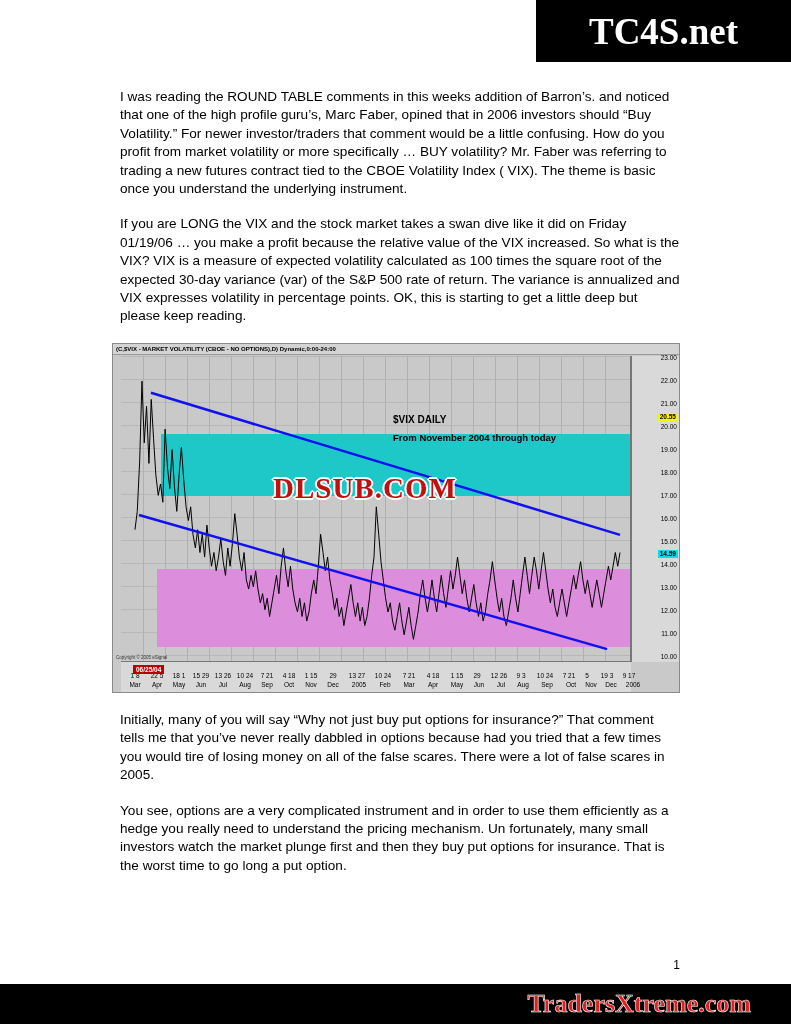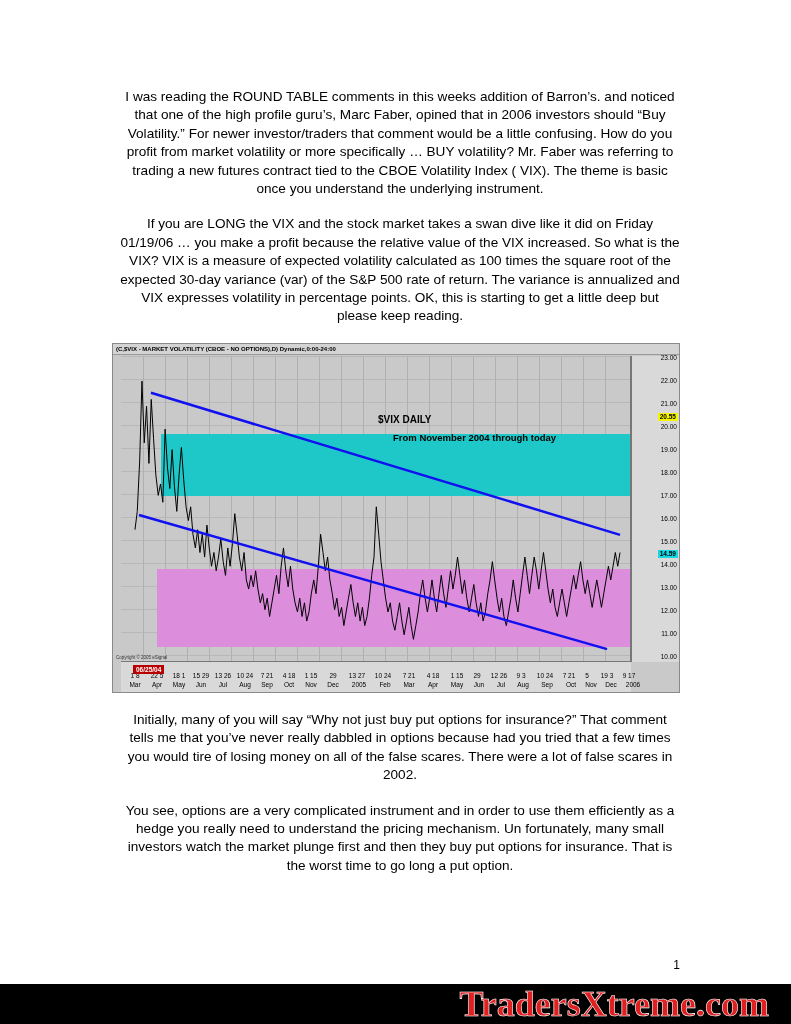--- a/index.html
+++ b/index.html
@@ -45,21 +45,21 @@
   
   .content {
     position: absolute;
     left: 112px;
     top: 88px;
     width: 568px;
   }
   .para {
     font-size: 13.6px;
     line-height: 18.4px;
-    text-align: center;
+    text-align: left;
     margin: 0 0 17px 8px;
     color: #000;
     font-family: "Liberation Sans", sans-serif;
   }
 
   
   .chart-wrap {
     position: relative;
     width: 568px;
     margin: 6px 0 6px 0;
@@ -261,32 +261,35 @@
     width: 791px;
     height: 40px;
     background: #000;
     display: flex;
     align-items: center;
     justify-content: flex-end;
   }
   .footer-logo .logo-text {
     font-family: "Liberation Serif", serif;
     font-weight: bold;
-    font-size: 36px;
+    font-size: 26px;
     color: #e02020;
     -webkit-text-stroke: 0.6px #ffffff;
-    padding-right: 22px;
+    padding-right: 40px;
     letter-spacing: 0px;
   }
 </style>
 </head>
 <body>
 
 <div class="page">
 
+  <div class="header-logo">
+    <span class="logo-text">TC4S.net</span>
+  </div>
 
   <div class="content">
 
     <p class="para">I was reading the ROUND TABLE comments in this weeks addition of Barron’s. and noticed that one of the high profile guru’s, Marc Faber, opined that in 2006 investors should “Buy Volatility.” For newer investor/traders that comment would be a little confusing. How do you profit from market volatility or more specifically … BUY volatility? Mr. Faber was referring to trading a new futures contract tied to the CBOE Volatility Index ( VIX). The theme is basic once you understand the underlying instrument.</p>
     <p class="para"> If you are LONG the VIX and the stock market takes a swan dive like it did on Friday 01/19/06 … you make a profit because the relative value of the VIX increased. So what is the VIX?  VIX is a measure of expected volatility calculated as 100 times the square root of the expected 30-day variance (var) of the S&amp;P 500 rate of return. The variance is annualized and VIX expresses volatility in percentage points. OK, this is starting to get a little deep but please keep reading.</p>
 
     <div class="chart-wrap">
       <div class="chart">
 
         <div class="chart-titlebar">(C,$VIX - MARKET VOLATILITY (CBOE - NO OPTIONS),D) Dynamic,0:00-24:00</div>
@@ -333,23 +336,24 @@
 
           <div class="band-cyan"></div>
           <div class="band-magenta"></div>
 
           <svg class="overlay" viewBox="0 0 510 308" preserveAspectRatio="none">
             <polyline id="vix-line" fill="none" stroke="#000000" stroke-width="1" stroke-linejoin="round" points="14.0,174.8 16.3,156.4 18.7,105.8 21.0,25.3 23.3,87.4 25.6,50.6 28.0,108.1 30.3,43.7 32.6,82.8 34.9,119.6 37.3,140.3 39.6,128.8 41.9,147.2 44.2,73.6 46.6,112.7 48.9,133.4 51.2,94.3 53.5,131.1 55.9,156.4 58.2,119.6 60.5,92.0 62.8,124.2 65.2,151.8 67.5,165.6 69.8,151.8 72.1,179.4 74.5,193.2 76.8,174.8 79.1,197.8 81.4,179.4 83.8,202.4 86.1,170.2 88.4,193.2 90.7,211.6 93.1,197.8 95.4,216.2 97.7,202.4 100.0,184.0 102.4,207.0 104.7,220.8 107.0,193.2 109.3,211.6 111.7,188.6 114.0,158.7 116.3,179.4 118.6,202.4 121.0,216.2 123.3,197.8 125.6,225.4 127.9,234.6 130.3,220.8 132.6,232.3 134.9,216.2 137.2,234.6 139.6,248.4 141.9,239.2 144.2,255.3 146.5,243.8 148.9,262.2 151.2,248.4 153.5,234.6 155.8,220.8 158.2,239.2 160.5,211.6 162.8,193.2 165.1,216.2 167.5,232.3 169.8,211.6 172.1,234.6 174.4,248.4 176.8,257.6 179.1,243.8 181.4,262.2 183.8,248.4 186.1,266.8 188.4,257.6 190.7,239.2 193.1,225.4 195.4,239.2 197.7,211.6 200.0,179.4 202.4,197.8 204.7,216.2 207.0,202.4 209.3,225.4 211.7,239.2 214.0,255.3 216.3,243.8 218.6,262.2 221.0,253.0 223.3,271.4 225.6,257.6 227.9,243.8 230.3,230.0 232.6,248.4 234.9,262.2 237.2,248.4 239.6,266.8 241.9,253.0 244.2,271.4 246.5,262.2 248.9,243.8 251.2,220.8 253.5,202.4 255.8,151.8 258.2,179.4 260.5,207.0 262.8,225.4 265.1,243.8 267.5,257.6 269.8,248.4 272.1,266.8 274.4,276.0 276.8,262.2 279.1,248.4 281.4,266.8 283.7,280.6 286.1,266.8 288.4,253.0 290.7,271.4 293.0,285.2 295.4,271.4 297.7,257.6 300.0,239.2 302.3,225.4 304.7,243.8 307.0,257.6 309.3,243.8 311.6,225.4 314.0,243.8 316.3,257.6 318.6,239.2 320.9,220.8 323.3,239.2 325.6,253.0 327.9,234.6 330.2,216.2 332.6,234.6 334.9,220.8 337.2,202.4 339.6,220.8 341.9,239.2 344.2,225.4 346.5,243.8 348.9,257.6 351.2,243.8 353.5,230.0 355.8,248.4 358.2,262.2 360.5,248.4 362.8,266.8 365.1,257.6 367.5,239.2 369.8,225.4 372.1,207.0 374.4,225.4 376.8,243.8 379.1,257.6 381.4,243.8 383.7,262.2 386.1,271.4 388.4,257.6 390.7,243.8 393.0,225.4 395.4,243.8 397.7,257.6 400.0,239.2 402.3,220.8 404.7,202.4 407.0,220.8 409.3,239.2 411.6,220.8 414.0,202.4 416.3,216.2 418.6,234.6 420.9,216.2 423.3,197.8 425.6,216.2 427.9,234.6 430.2,248.4 432.6,234.6 434.9,253.0 437.2,262.2 439.5,248.4 441.9,234.6 444.2,248.4 446.5,262.2 448.8,248.4 451.2,234.6 453.5,220.8 455.8,234.6 458.1,220.8 460.5,207.0 462.8,225.4 465.1,239.2 467.4,225.4 469.8,239.2 472.1,253.0 474.4,239.2 476.7,225.4 479.1,239.2 481.4,253.0 483.7,239.2 486.0,225.4 488.4,211.6 490.7,225.4 493.0,211.6 495.3,197.8 497.7,211.6 500.0,197.8"></polyline>
             <line x1="30" y1="37" x2="500" y2="180" stroke="#1010f0" stroke-width="2.5"></line>
             <line x1="18" y1="160" x2="487" y2="295" stroke="#1010f0" stroke-width="2.5"></line>
           </svg>
 
-          <div class="chart-note" style="left:257px; top:58px;">$VIX DAILY</div>
+          <div class="chart-note" style="left:272px; top:58px;">$VIX DAILY</div>
           <div class="chart-note" style="left:272px; top:76px; font-size:9.5px;">From November 2004 through today</div>
 
+          <div class="watermark">DLSUB.COM</div>
         </div>
 
         <div class="yaxis">
           <div class="ytick" style="top:-2px">23.00</div>
           <div class="ytick" style="top:21px">22.00</div>
           <div class="ytick" style="top:44px">21.00</div>
           <div class="ytick" style="top:67px">20.00</div>
           <div class="ytick" style="top:90px">19.00</div>
           <div class="ytick" style="top:113px">18.00</div>
           <div class="ytick" style="top:136px">17.00</div>
@@ -416,21 +420,21 @@
             <span class="xlab" style="left:490px">Dec</span>
             <span class="xlab" style="left:512px">2006</span>
           </div>
         </div>
 
         <div class="datebox">06/25/04</div>
         <div class="copyright">Copyright © 2005 eSignal</div>
       </div>
     </div>
 
-    <p class="para" style="margin-top:18px">Initially, many of you will say “Why not just buy put options for insurance?” That comment tells me that you’ve never really dabbled in options because had you tried that a few times you would tire of losing money on all of the false scares. There were a lot of false scares in 2002.</p>
+    <p class="para" style="margin-top:18px">Initially, many of you will say “Why not just buy put options for insurance?” That comment tells me that you’ve never really dabbled in options because had you tried that a few times you would tire of losing money on all of the false scares. There were a lot of false scares in 2005.</p>
     <p class="para">You see, options are a very complicated instrument and in order to use them efficiently as a hedge you really need to understand the pricing mechanism. Un fortunately, many small investors watch the market plunge first and then they buy put options for insurance. That is the worst time to go long a put option.</p>
   </div>
 
   <div class="page-number">1</div>
 
   <div class="footer-logo">
     <span class="logo-text">TradersXtreme.com</span>
   </div>
 </div>
 

